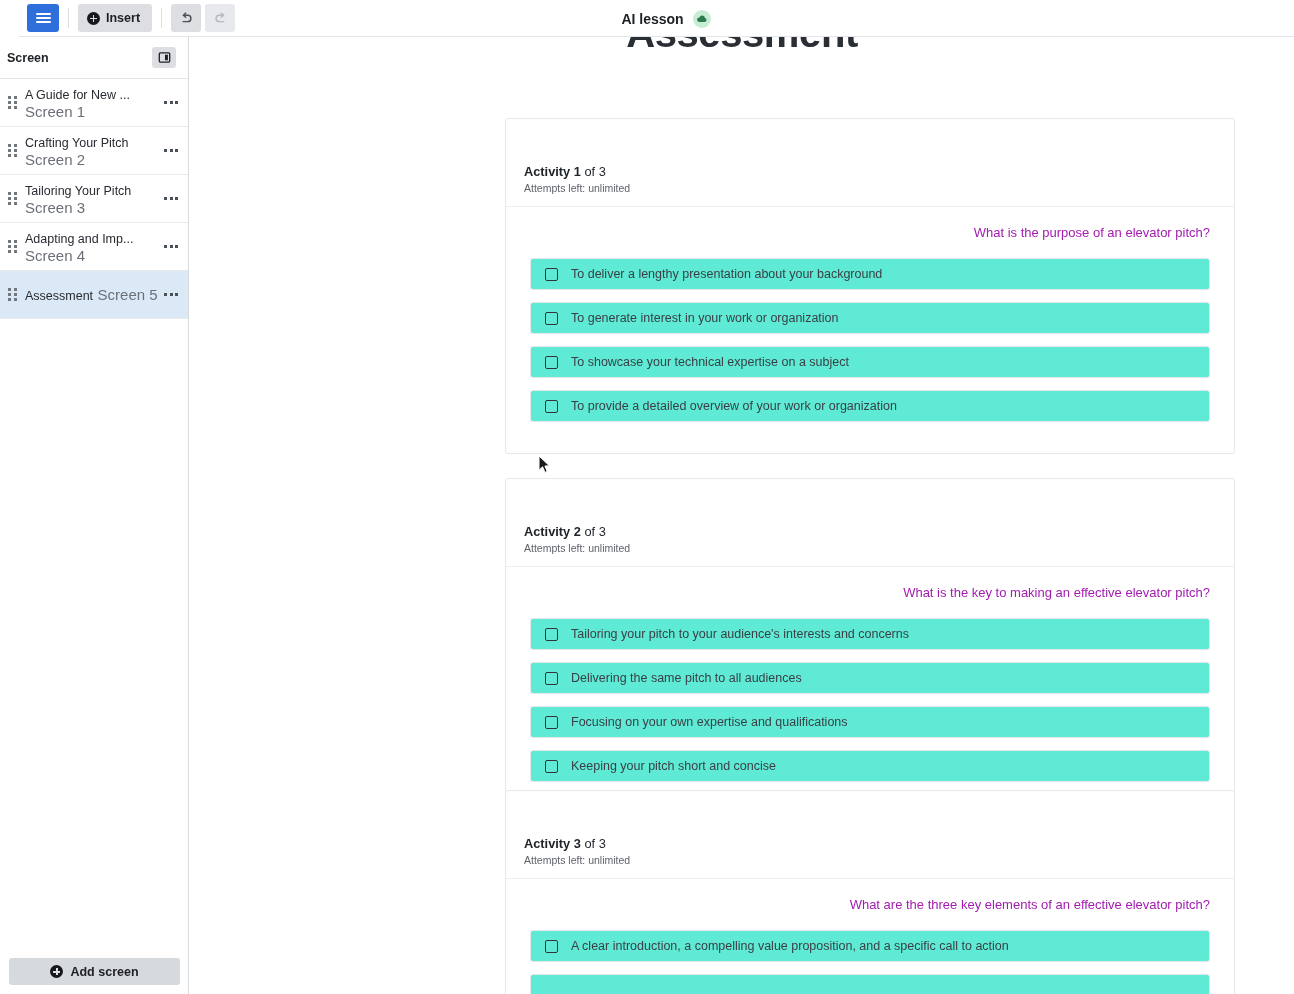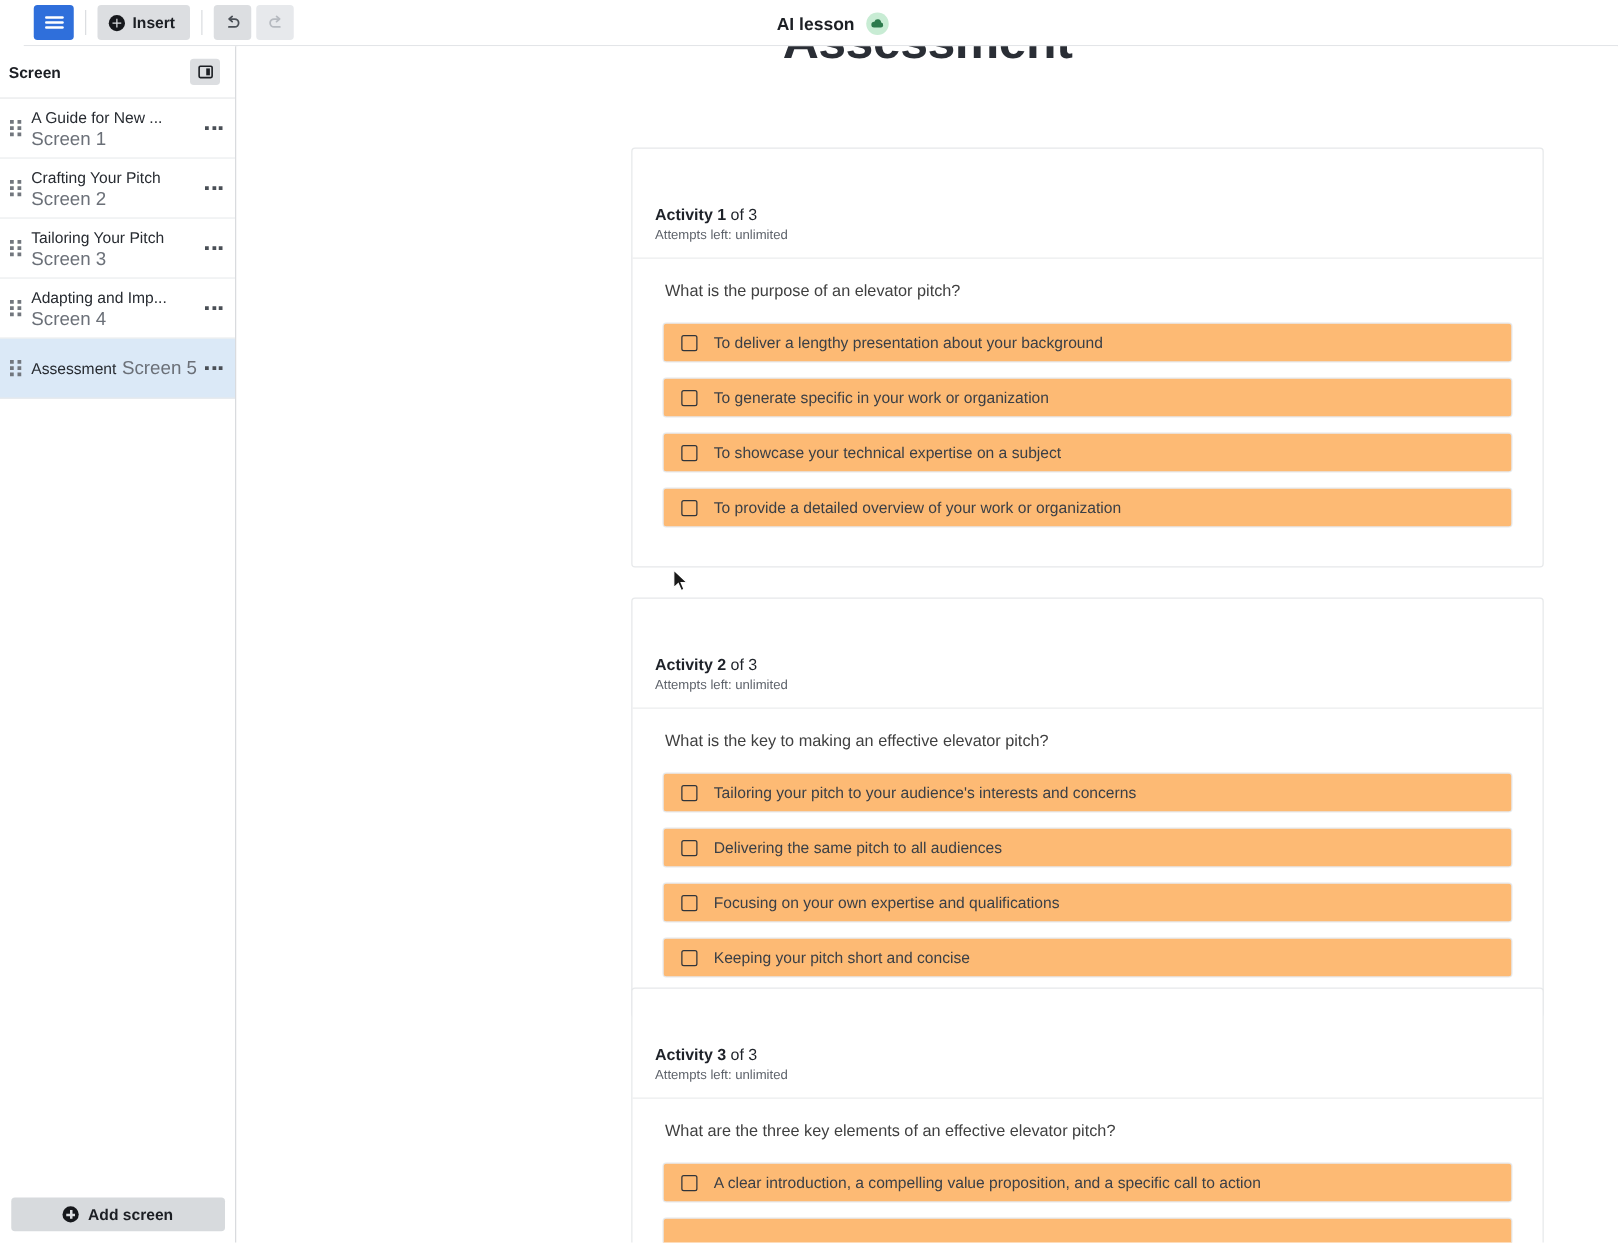--- a/index.html
+++ b/index.html
@@ -136,26 +136,26 @@
     background: #ffffff;
     border: 1px solid #e6e8ea;
     border-radius: 3px;
   }
   .ac-head { padding: 13px 18px 12px 18px; border-bottom: 1px solid #ebedee; }
   .ac-title { font-size: 12.8px; color: #1e2229; margin-top: 32px; }
   .ac-title b { font-weight: bold; }
   .ac-title span.light { font-weight: normal; }
   .ac-attempts { font-size: 10.5px; color: #5e636b; margin-top: 3px; }
   .ac-body { padding: 18px 24px 20px 24px; }
-  .ac-question { font-size: 13px; color: #404040; margin-bottom: 18px; padding-left: 2px; }
+  .ac-question { font-size: 13px; color: #a21caf; margin-bottom: 18px; padding-left: 2px; text-align: right; }
 
   .option-row {
     height: 32px; border: 1px solid #e6e8ea; border-radius: 3px;
     display: flex; align-items: center; padding: 0 14px;
-    margin-bottom: 12px; cursor: pointer; background: #fdba74;
+    margin-bottom: 12px; cursor: pointer; background: #5eead4;
   }
   .option-row:last-child { margin-bottom: 11px; }
   .opt-box {
     width: 13px; height: 13px; flex: none;
     border: 1.7px solid #30343a; border-radius: 2px; margin-right: 13px;
   }
   .opt-label { font-size: 12.5px; color: #3a3f46; }
 
   
   .cursor { position: absolute; left: 348px; top: 418px; width: 14px; height: 20px; }
@@ -336,21 +336,21 @@
       <div class="ac-attempts">Attempts left: unlimited</div>
     </div>
     <div class="ac-body">
       <div class="ac-question">What is the purpose of an elevator pitch?</div>
       <div class="option-row">
         <span class="opt-box"></span>
         <span class="opt-label">To deliver a lengthy presentation about your background</span>
       </div>
       <div class="option-row">
         <span class="opt-box"></span>
-        <span class="opt-label">To generate specific in your work or organization</span>
+        <span class="opt-label">To generate interest in your work or organization</span>
       </div>
       <div class="option-row">
         <span class="opt-box"></span>
         <span class="opt-label">To showcase your technical expertise on a subject</span>
       </div>
       <div class="option-row">
         <span class="opt-box"></span>
         <span class="opt-label">To provide a detailed overview of your work or organization</span>
       </div>
     </div>

